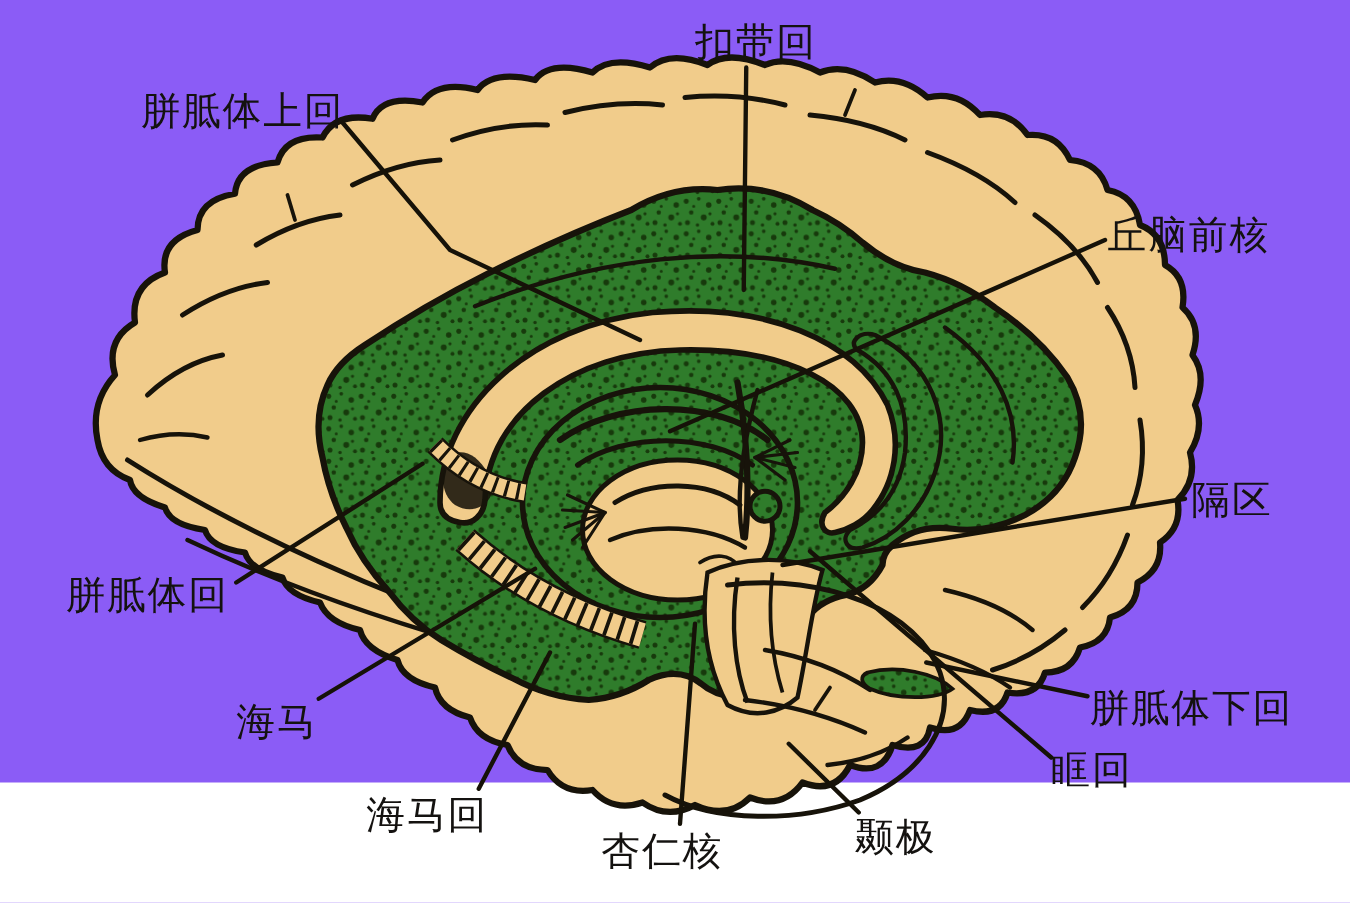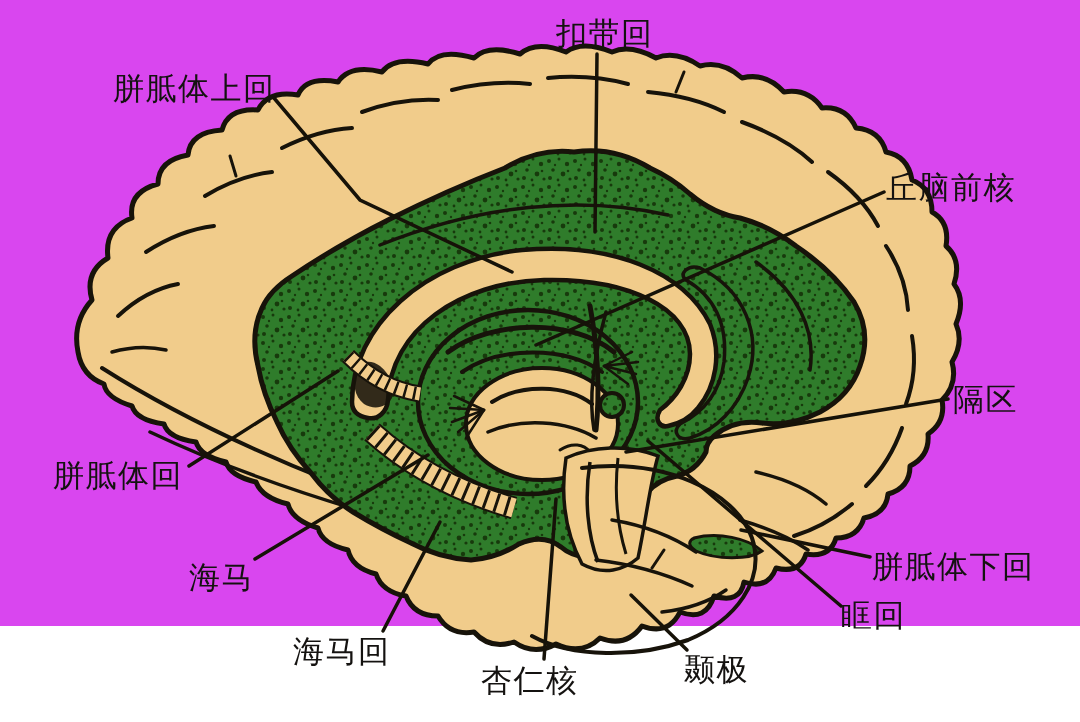--- a/index.html
+++ b/index.html
@@ -1,17 +1,17 @@
 <!DOCTYPE html>
 <html><head>
 <meta charset="utf-8">
 <style>
   html,body{margin:0;padding:0;background:#ffffff;}
   body{width:1080px;height:722px;overflow:hidden;font-family:"Liberation Sans",sans-serif;}
-  .stage{position:relative;width:1080px;height:626px;background:#d946ef;}
+  .stage{position:relative;width:1080px;height:626px;background:#8b5cf6;}
   svg{display:block;}
   text.lbl{
     font-family:"Liberation Sans","DejaVu Sans",sans-serif;
     font-size:31px;font-weight:500;letter-spacing:1.5px;fill:#141210;
   }
 </style>
 </head>
 <body>
 
 <div class="stage">

